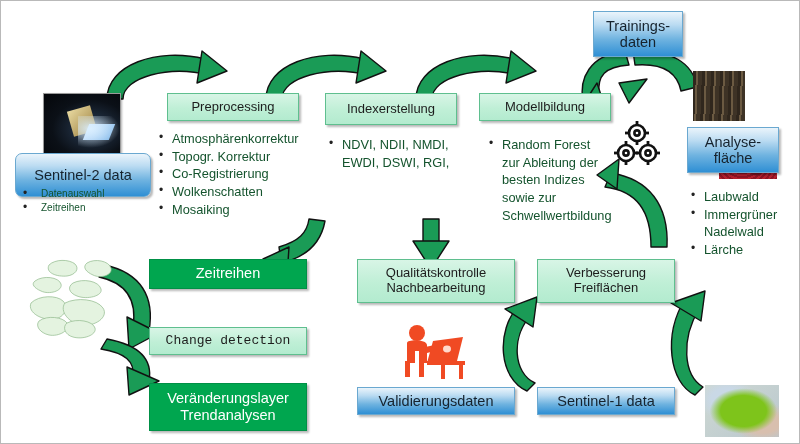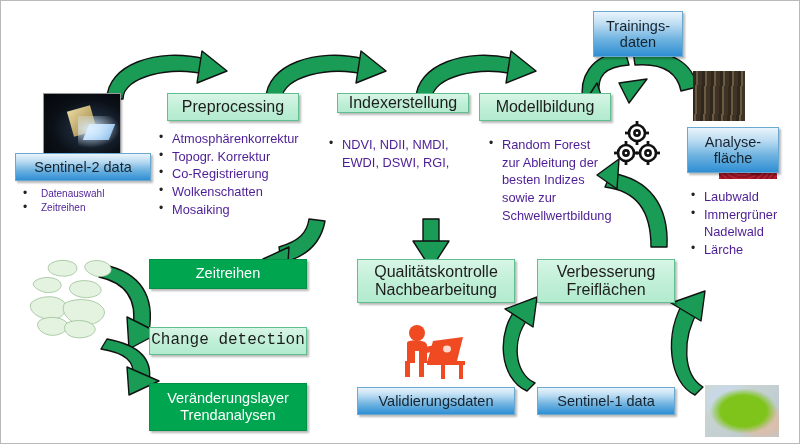--- a/index.html
+++ b/index.html
@@ -12,21 +12,21 @@
 
   
   .proc{
     box-sizing:border-box;
     background:linear-gradient(180deg,#d8f5e6 0%,#bfefd6 55%,#b3ebcf 100%);
     border:1px solid #5fbf8f;
     box-shadow:2px 2px 2px rgba(0,0,0,.28);
     color:#1d1d1d;
     display:flex;align-items:center;justify-content:center;
     text-align:center;line-height:1.12;
-    font-size:16px;
+    font-size:13px;
   }
   
   .data{
     box-sizing:border-box;
     background:linear-gradient(180deg,#eaf4fb 0%,#bcdcf2 28%,#6fb3e0 62%,#2f8fd4 100%);
     border:1px solid #6aa8d0;
     box-shadow:2px 2px 2px rgba(0,0,0,.28);
     color:#16232e;
     display:flex;align-items:center;justify-content:center;
     text-align:right;line-height:1.12;
@@ -38,21 +38,21 @@
     background:#00a64f;
     border:1px solid #009046;
     box-shadow:2px 2px 2px rgba(0,0,0,.28);
     color:#ffffff;
     display:flex;align-items:center;justify-content:center;
     text-align:center;line-height:1.18;
     font-size:14.5px;
   }
 
   
-  ul.bul{margin:0;padding:0;list-style:none;font-size:12.8px;color:#4c1d95;line-height:1.30;}
+  ul.bul{margin:0;padding:0;list-style:none;font-size:12.8px;color:#14532d;line-height:1.30;}
   ul.bul li{position:relative;padding-left:15px;margin-bottom:1px;}
   ul.bul li:before{content:"\2022";position:absolute;left:2px;top:-1px;font-size:12px;color:#222;}
   ul.bul li.cont:before{content:"";}
   ul.bul.wide li{padding-left:22px;}
   ul.bul.wide li:before{left:4px;}
 
   
   .arrow{pointer-events:none;}
   .arrow svg{display:block;overflow:visible;}
 
@@ -188,41 +188,41 @@
       <path d="M10,26 L44,14 L40,44 Z" fill="#1a9b56" stroke="#111" stroke-width="1.4" stroke-linejoin="round"></path>
     </svg>
   </div>
 
   <div class="abs thumb framed sat-img" style="left:42px;top:92px;width:78px;height:62px;">
     <div class="sat-body" style="left:26px;top:14px;width:24px;height:26px;transform:rotate(-16deg);"></div>
     <div class="sat-panel" style="left:42px;top:30px;width:26px;height:16px;transform:skewX(-22deg);"></div>
     <div class="sat-glow" style="left:34px;top:22px;width:42px;height:32px;"></div>
   </div>
 
-  <div class="abs data" style="left:14px;top:152px;width:136px;height:28px;">
+  <div class="abs data" style="left:14px;top:152px;width:136px;height:44px;border-radius:7px;">
     <span>Sentinel-2 data</span>
   </div>
 
   <ul class="abs bul wide" style="left:18px;top:186px;width:140px;font-size:10px;">
     <li>Datenauswahl</li>
     <li>Zeitreihen</li>
   </ul>
 
   <div class="abs proc" style="left:166px;top:92px;width:132px;height:28px;">
     <span>Preprocessing</span>
   </div>
   <ul class="abs bul" style="left:156px;top:130px;width:160px;">
     <li>Atmosphärenkorrektur</li>
     <li>Topogr. Korrektur</li>
     <li>Co-Registrierung</li>
     <li>Wolkenschatten</li>
     <li>Mosaiking</li>
   </ul>
 
-  <div class="abs proc" style="left:324px;top:92px;width:132px;height:20px;margin-left:12px;">
+  <div class="abs proc" style="left:324px;top:92px;width:132px;height:32px;">
     <span>Indexerstellung</span>
   </div>
   <ul class="abs bul" style="left:326px;top:136px;width:150px;">
     <li>NDVI, NDII, NMDI,</li>
     <li class="cont">EWDI, DSWI, RGI,</li>
   </ul>
 
   <div class="abs proc" style="left:478px;top:92px;width:132px;height:28px;">
     <span>Modellbildung</span>
   </div>

